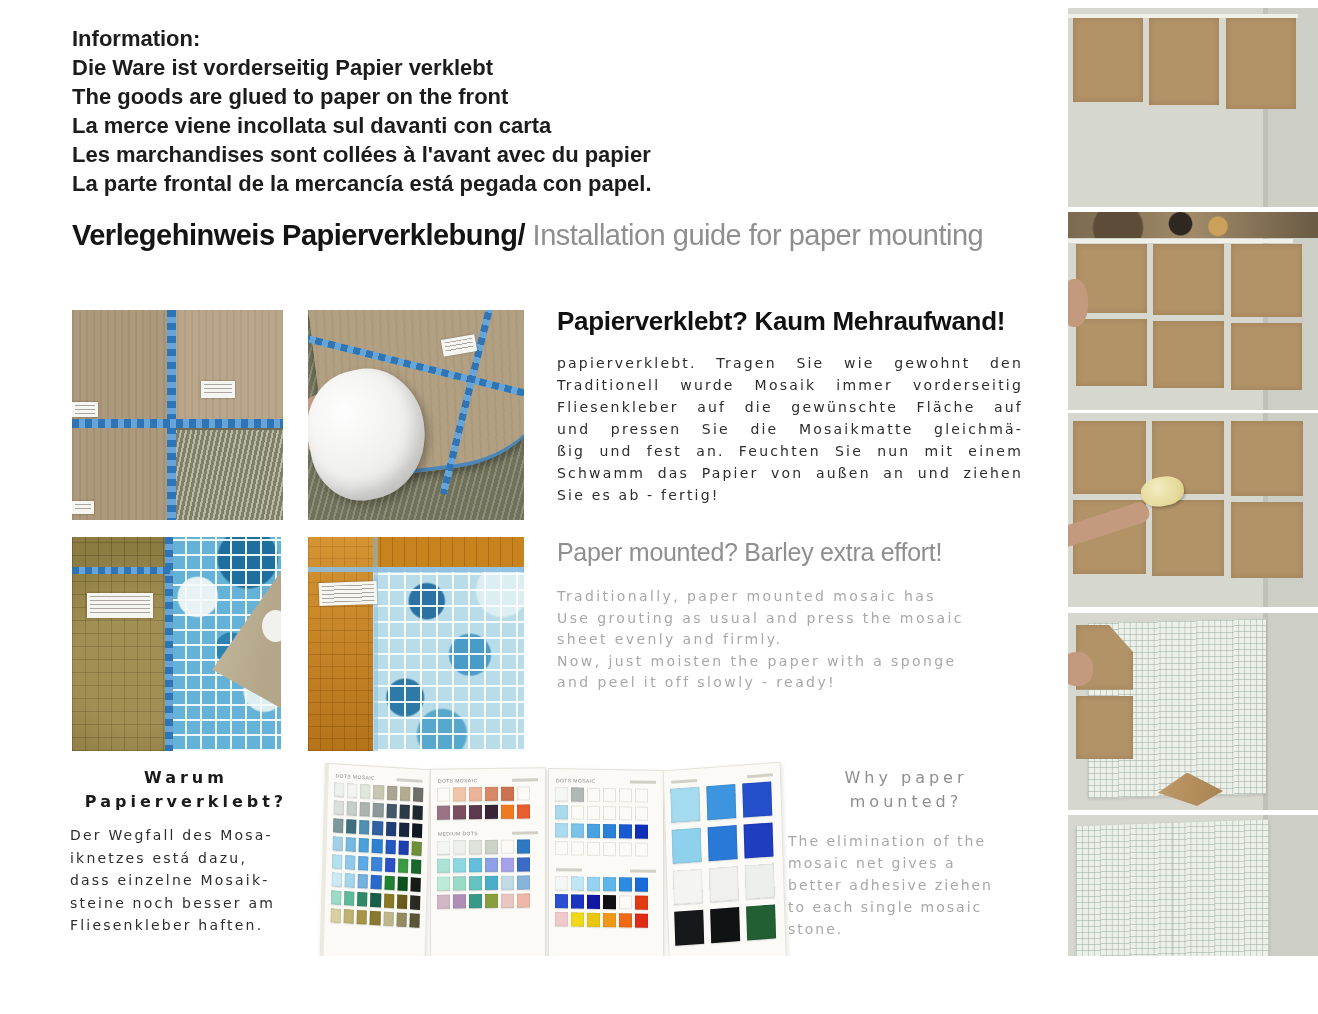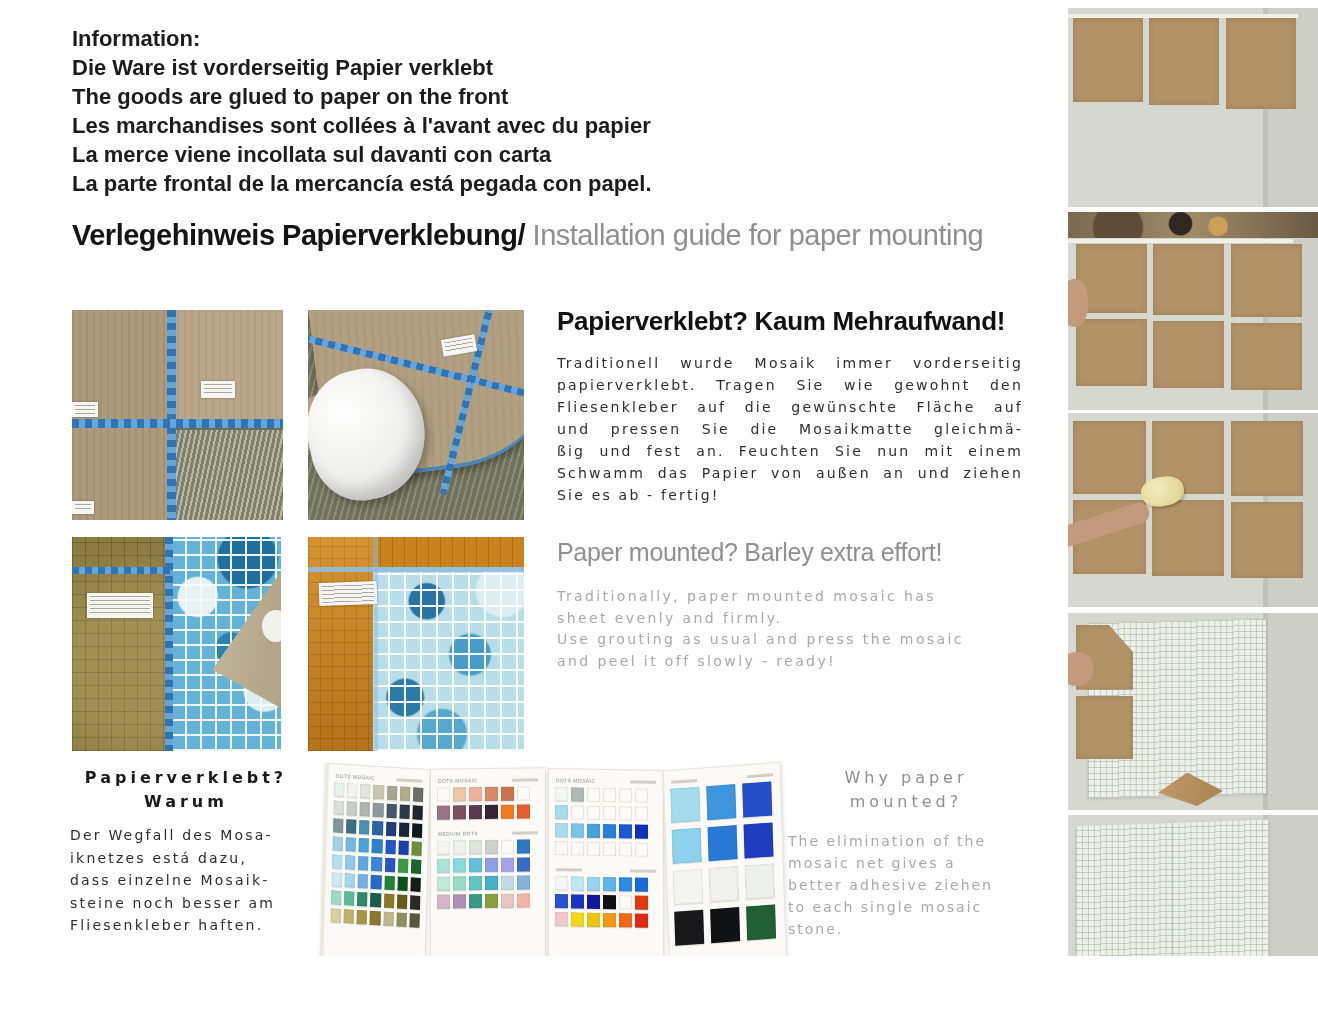--- a/index.html
+++ b/index.html
@@ -175,22 +175,22 @@
 </head>
 <body>
 
 <div class="page">
 
   <div class="info-block">
     <div class="iline">Information:</div>
     <div>
         <div class="iline">Die Ware ist vorderseitig Papier verklebt</div>
         <div class="iline">The goods are glued to paper on the front</div>
+        <div class="iline">La merce viene incollata sul davanti con carta</div>
         <div class="iline">Les marchandises sont collées à l'avant avec du papier</div>
-        <div class="iline">La merce viene incollata sul davanti con carta</div>
         <div class="iline last">La parte frontal de la mercancía está pegada con papel.</div>
       </div>
   </div>
 
   <div class="guide-title">
     <span class="de">Verlegehinweis Papierverklebung/</span><span class="en"> Installation guide for paper mounting</span>
   </div>
 
   <div id="photoA" class="photo">
     <div class="abs pa-base"></div>
@@ -226,40 +226,41 @@
     <div class="abs pd-base" style="inset:0"></div>
     <div class="abs pd-paperband"></div>
     <div class="abs pd-paperleft"></div>
     <div class="abs pd-h"></div>
     <div class="abs pd-v"></div>
     <div class="mini-label pd-label"></div>
   </div>
 
   <div class="h-de">Papierverklebt? Kaum Mehraufwand!</div>
   <div class="body-de">
+      <div class="jline">papierverklebt. Tragen Sie wie gewohnt den</div>
       <div class="jline">Traditionell wurde Mosaik immer vorderseitig</div>
-      <div class="jline">papierverklebt. Tragen Sie wie gewohnt den</div>
       <div class="jline">Fliesenkleber auf die gewünschte Fläche auf</div>
       <div class="jline">und pressen Sie die Mosaikmatte gleichmä-</div>
       <div class="jline">ßig und fest an. Feuchten Sie nun mit einem</div>
       <div class="jline">Schwamm das Papier von außen an und ziehen</div>
       <div class="jline last">Sie es ab - fertig!</div>
     </div>
 
   <div class="h-en">Paper mounted? Barley extra effort!</div>
   <div class="body-en">
       <div class="pline">Traditionally, paper mounted mosaic has</div>
+      <div class="pline">Use grouting as usual and press the mosaic</div>
       <div class="pline">sheet evenly and firmly.</div>
-      <div class="pline">Use grouting as usual and press the mosaic</div>
+      <div class="pline">Now, just moisten the paper with a sponge</div>
       <div class="pline last">and peel it off slowly - ready!</div>
     </div>
 
   <div class="warum-head">
+      <div>Warum</div>
       <div>Papierverklebt?</div>
-      <div>Warum</div>
     </div>
   <div class="warum-body">
       <div class="wline">Der Wegfall des Mosa-</div>
       <div class="wline">iknetzes está dazu,</div>
       <div class="wline">dass einzelne Mosaik-</div>
       <div class="wline">steine noch besser am</div>
       <div class="wline last">Fliesenkleber haften.</div>
     </div>
 
   <div class="chart">

